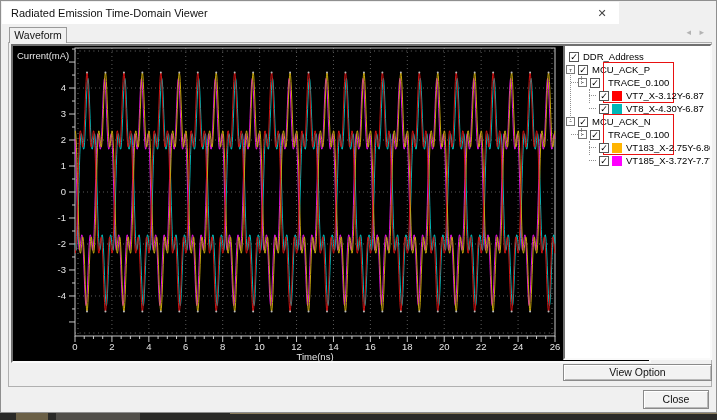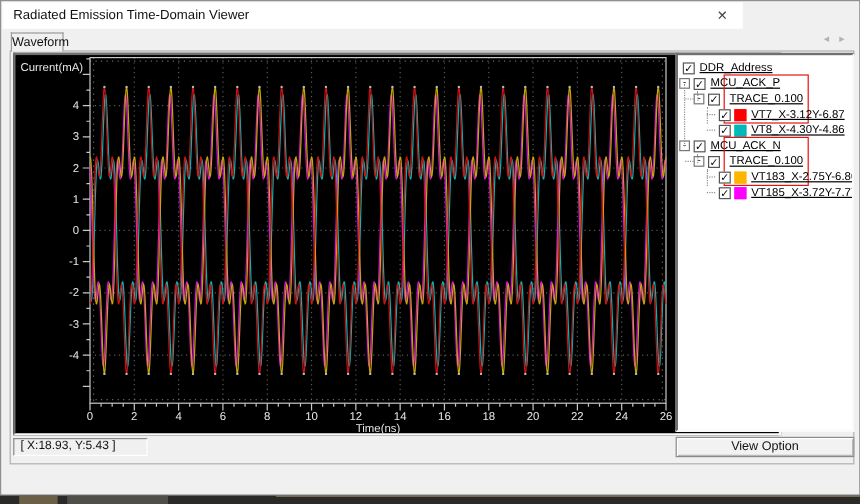--- a/index.html
+++ b/index.html
@@ -11,21 +11,21 @@
   .window { position:absolute; left:0; top:0; width:717px; height:413px;
             background:#f0f0f0; border:1px solid #8f8f8f; }
   .titlebar { position:absolute; left:1px; top:1px; width:617px; height:22px;
               background:#ffffff; display:flex; align-items:center; }
   .title { font-size:11px; color:#111; padding-left:9px; }
   .win-close { position:absolute; right:0; top:0; width:34px; height:22px;
                display:flex; align-items:center; justify-content:center;
                font-size:11px; color:#444; cursor:default; }
 
   
-  .tab { position:absolute; left:8px; top:26px; width:44px; height:16px; z-index:3;
+  .tab { position:absolute; left:8px; top:26px; width:58px; height:16px; z-index:3;
          background:#f0f0f0; border:1px solid #9a9a9a; border-bottom:none;
          font-size:10.5px; color:#111; text-align:center; line-height:15px; }
   .tab-arrows { position:absolute; right:9px; top:26px; font-size:9px; color:#b3b3b3;
                 letter-spacing:3px; }
   .tabpage { position:absolute; left:7px; top:41px; width:704px; height:345px;
              background:#f0f0f0; border:1px solid #b0b0b0; }
 
   
   .chartbox { position:absolute; left:10px; top:43px; width:640px; height:319px;
               border:2px solid; border-color:#707070 #fafafa #fafafa #707070;
@@ -44,21 +44,21 @@
   .treebox { position:absolute; left:562px; top:43px; width:149px; height:316px;
              border:2px solid; border-color:#707070 #fafafa #fafafa #707070;
              background:#ffffff; overflow:hidden; }
   .treeinner { position:relative; width:100%; height:100%; font-size:9.5px; color:#000; }
   .trow { position:absolute; left:0; height:13px; display:flex; align-items:center; white-space:nowrap; }
   .cb { width:10px; height:10px; background:#fff; border:1px solid #555;
         font-size:9px; line-height:8px; text-align:center; color:#000; flex:none; }
   .exp { width:9px; height:9px; background:#fff; border:1px solid #777;
          font-size:8px; line-height:6px; text-align:center; color:#000; flex:none; }
   .swatch { width:10px; height:10px; flex:none; margin-left:3px; border:1px solid #333; }
-  .tlabel { margin-left:4px;text-decoration:underline; }
+  .tlabel { margin-left:4px; }
   .tlabel.hl { border:1.5px solid #e81111; padding:15px 4px; line-height:9px; margin-left:3px; }
   .twig { width:7px; height:0; border-top:1px dotted #909090; flex:none; }
   .vline { position:absolute; width:0; border-left:1px dotted #909090; }
 
   
   .btn { position:absolute; background:#f2f2f2; border:1px solid #8a8a8a;
          box-shadow:inset 1px 1px 0 #ffffff, inset -1px -1px 0 #b8b8b8;
          font-size:10.5px; color:#111; text-align:center; cursor:default;
          font-family:"Liberation Sans", sans-serif; }
   .btn-viewoption { left:562px; top:363px; width:149px; height:17px; line-height:15px; }
@@ -263,21 +263,20 @@
           <text x="357.3846153846154" y="304" fill="#e6e6e6" font-size="9.5" text-anchor="middle" font-family="Liberation Sans, sans-serif">16</text>
           <text x="394.3076923076923" y="304" fill="#e6e6e6" font-size="9.5" text-anchor="middle" font-family="Liberation Sans, sans-serif">18</text>
           <text x="431.2307692307692" y="304" fill="#e6e6e6" font-size="9.5" text-anchor="middle" font-family="Liberation Sans, sans-serif">20</text>
           <text x="468.15384615384613" y="304" fill="#e6e6e6" font-size="9.5" text-anchor="middle" font-family="Liberation Sans, sans-serif">22</text>
           <text x="505.0769230769231" y="304" fill="#e6e6e6" font-size="9.5" text-anchor="middle" font-family="Liberation Sans, sans-serif">24</text>
           <text x="542" y="304" fill="#e6e6e6" font-size="9.5" text-anchor="middle" font-family="Liberation Sans, sans-serif">26</text>
           <text x="302" y="314" fill="#e6e6e6" font-size="9.5" text-anchor="middle" font-family="Liberation Sans, sans-serif">Time(ns)</text>
         </svg>
     </div>
 
-    <div class="status status1">[ X:18.93, Y:5.43 ]</div>
 
     <div class="treebox">
       <div class="treeinner" id="tree-body">
           <div class="trow" style="top: 4px; left: 4px;">
             <span class="cb" style="margin-left: 0px;">✓</span>
             <span class="tlabel">DDR_Address</span>
           </div>
           <div class="trow" style="top: 17px; left: 1px;">
             <span class="exp">-</span>
             <span class="cb" style="margin-left: 3px;">✓</span>
@@ -292,21 +291,21 @@
           <div class="trow" style="top: 43px; left: 24px;">
             <span class="twig"></span>
             <span class="cb" style="margin-left: 3px;">✓</span>
             <span class="swatch" style="background: rgb(255, 0, 0); border-color: rgb(255, 0, 0);"></span>
             <span class="tlabel">VT7_X-3.12Y-6.87</span>
           </div>
           <div class="trow" style="top: 56px; left: 24px;">
             <span class="twig"></span>
             <span class="cb" style="margin-left: 3px;">✓</span>
             <span class="swatch" style="background: rgb(0, 184, 184); border-color: rgb(0, 184, 184);"></span>
-            <span class="tlabel">VT8_X-4.30Y-4.86</span>
+            <span class="tlabel">VT8_X-4.30Y-6.87</span>
           </div>
           <div class="trow" style="top: 69px; left: 1px;">
             <span class="exp">-</span>
             <span class="cb" style="margin-left: 3px;">✓</span>
             <span class="tlabel">MCU_ACK_N</span>
           </div>
           <div class="trow" style="top: 82px; left: 6px;">
             <span class="twig"></span>
             <span class="exp">-</span>
             <span class="cb" style="margin-left: 3px;">✓</span>
@@ -326,20 +325,21 @@
           </div>
           <div class="vline" style="left: 5px; top: 24px; height: 52px;"></div>
           <div class="vline" style="left: 16px; top: 30px; height: 8px;"></div>
           <div class="vline" style="left: 24px; top: 43px; height: 14px;"></div>
           <div class="vline" style="left: 16px; top: 82px; height: 8px;"></div>
           <div class="vline" style="left: 24px; top: 95px; height: 14px;"></div>
         </div>
     </div>
 
     <div class="btn btn-viewoption">View Option</div>
+    <div class="btn btn-close">Close</div>
   </div>
 
   <div class="bottomstrip">
     <div class="seg1"></div>
     <div class="seg2"></div>
     <div class="seg3"></div>
   </div>
 </div>
 
 </body></html>

